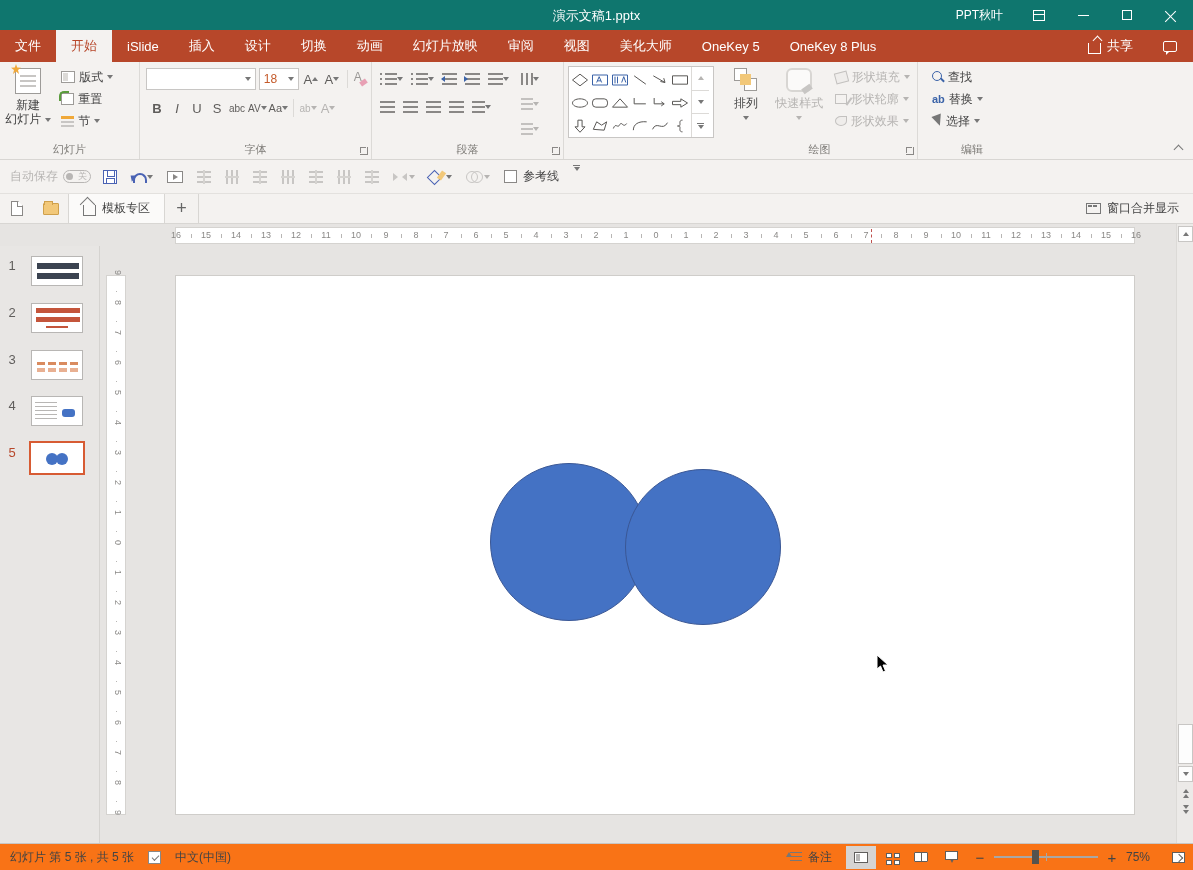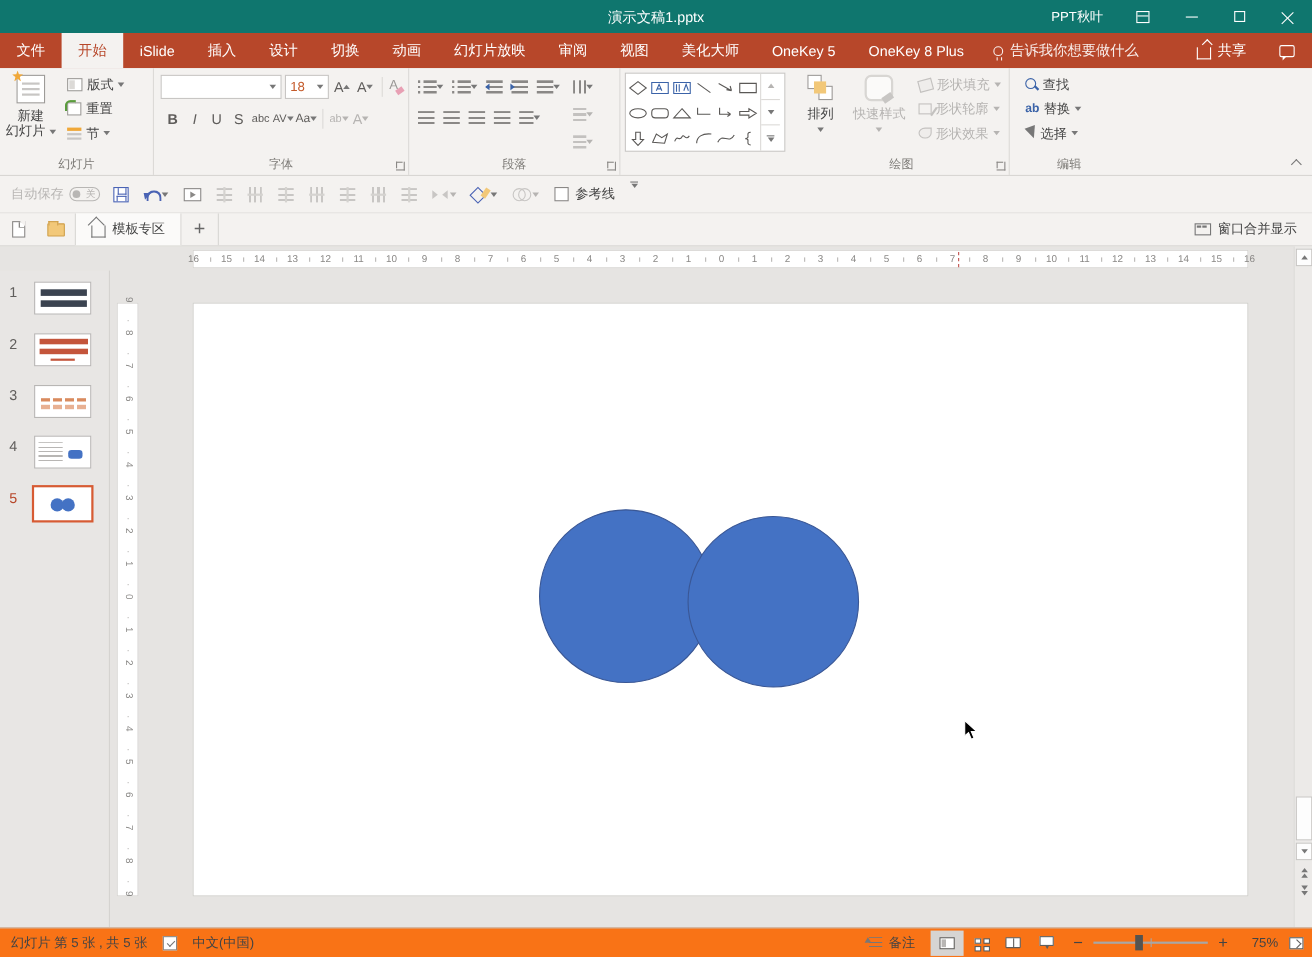--- a/index.html
+++ b/index.html
@@ -205,21 +205,21 @@
   .ic-vsorter{width:6px;height:5px;border:1px solid #605e5c;background:#fff;box-shadow:8px 0 0 -1px #fff,8px 0 0 0 #605e5c,0 7px 0 -1px #fff,0 7px 0 0 #605e5c,8px 7px 0 -1px #fff,8px 7px 0 0 #605e5c;margin:-4px 5px 0 0}
   .ic-vread{width:14px;height:10px;border:1px solid #605e5c;border-radius:1px;position:relative;background:#fff}
   .ic-vread::before{content:"";position:absolute;left:6px;top:0;width:1px;height:8px;background:#605e5c}
   .ic-vshow{width:13px;height:9px;border:1px solid #605e5c;position:relative;background:#fff;margin-top:-3px}
   .ic-vshow::after{content:"";position:absolute;left:4px;bottom:-4px;border-left:2px solid transparent;border-right:2px solid transparent;border-top:4px solid #605e5c}
   .zoomctl{display:flex;align-items:center;gap:8px;padding:0 8px}
   .zsign{font-size:15px;color:#444;width:12px;text-align:center}
   .ztrack{width:104px;height:2px;background:#a9a7a5;position:relative}
   .ztick{position:absolute;left:50%;top:-3px;width:1px;height:8px;background:#a9a7a5}
   .zhandle{position:absolute;left:38px;top:-6px;width:7px;height:14px;background:#55534f}
-  .zoomval{width:36px;text-align:right}
+  .zoomval{width:36px;}
   .ic-fit{width:13px;height:11px;border:1px solid #605e5c;position:relative;background:#fff;margin-left:10px}
   .ic-fit::after{content:"";position:absolute;left:3px;top:2px;width:5px;height:5px;border-right:1px solid #605e5c;border-bottom:1px solid #605e5c;transform:rotate(-45deg)}
 </style>
 </head>
 <body>
 
 <div class="titlebar">
   <div class="title-text">演示文稿1.pptx</div>
   <div class="tb-right">
     <span class="addin">PPT秋叶</span>
@@ -247,24 +247,20 @@
       <div class="tab">设计</div>
       <div class="tab">切换</div>
       <div class="tab">动画</div>
       <div class="tab">幻灯片放映</div>
       <div class="tab">审阅</div>
       <div class="tab">视图</div>
       <div class="tab">美化大师</div>
       <div class="tab">OneKey 5</div>
       <div class="tab">OneKey 8 Plus</div>
     </div>
-  <div class="tellme">
-    <span class="ic-bulb"></span>
-    <span>告诉我你想要做什么</span>
-  </div>
   <div class="tab-spacer"></div>
   <div class="share">
     <span class="ic-share"></span>
     <span>共享</span>
   </div>
   <div class="comment-btn">
       <span class="ic-comment"></span>
     </div>
 </div>
 

